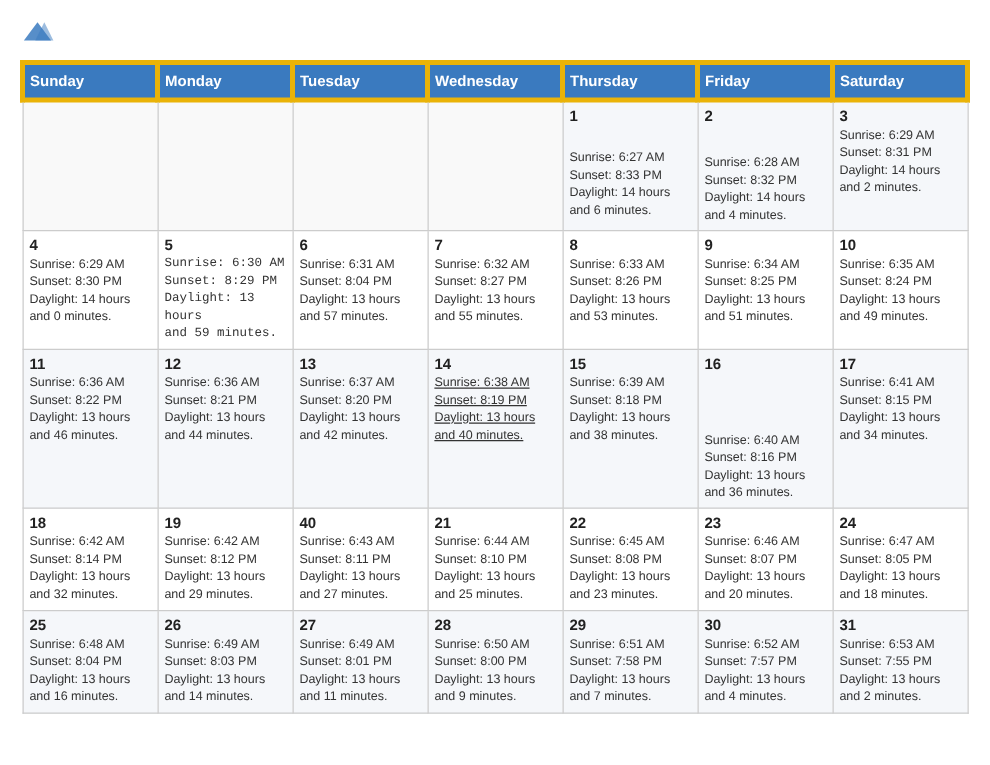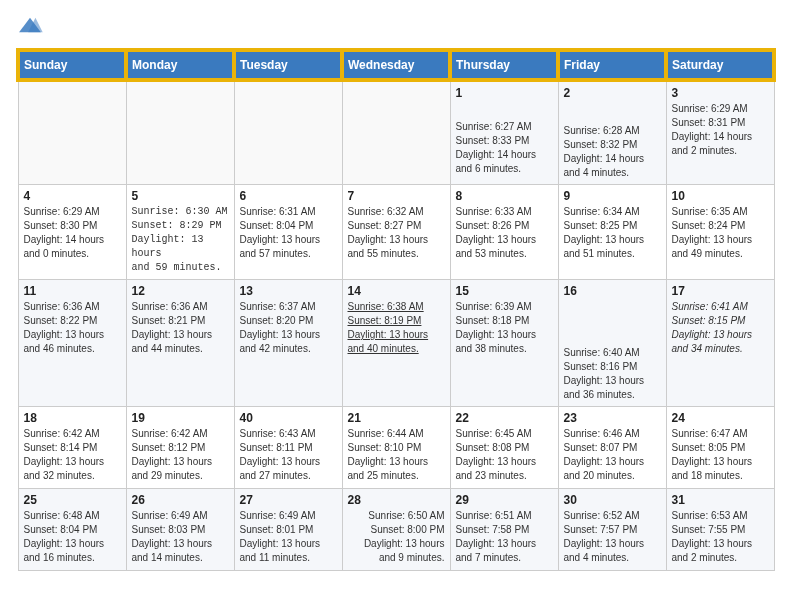--- a/index.html
+++ b/index.html
@@ -239,21 +239,21 @@
         </td>
         <td>
           <div class="day-num">16</div>
           <div class="day-info" style="white-space: pre-line; margin-top: 48px;">Sunrise: 6:40 AM
 Sunset: 8:16 PM
 Daylight: 13 hours
 and 36 minutes.</div>
         </td>
         <td>
           <div class="day-num">17</div>
-          <div class="day-info" style="white-space: pre-line; font-style: italic;">Sunrise: 6:41 AM
+          <div class="day-info" style="white-space: pre-line;">Sunrise: 6:41 AM
 Sunset: 8:15 PM
 Daylight: 13 hours
 and 34 minutes.</div>
         </td>
       </tr>
       <tr>
         <td>
           <div class="day-num">18</div>
           <div class="day-info" style="white-space: pre-line;">Sunrise: 6:42 AM
 Sunset: 8:14 PM
@@ -320,21 +320,21 @@
         </td>
         <td>
           <div class="day-num">27</div>
           <div class="day-info" style="white-space: pre-line;">Sunrise: 6:49 AM
 Sunset: 8:01 PM
 Daylight: 13 hours
 and 11 minutes.</div>
         </td>
         <td>
           <div class="day-num">28</div>
-          <div class="day-info" style="white-space: pre-line; text-align: right;">Sunrise: 6:50 AM
+          <div class="day-info" style="white-space: pre-line;">Sunrise: 6:50 AM
 Sunset: 8:00 PM
 Daylight: 13 hours
 and 9 minutes.</div>
         </td>
         <td>
           <div class="day-num">29</div>
           <div class="day-info" style="white-space: pre-line;">Sunrise: 6:51 AM
 Sunset: 7:58 PM
 Daylight: 13 hours
 and 7 minutes.</div>

